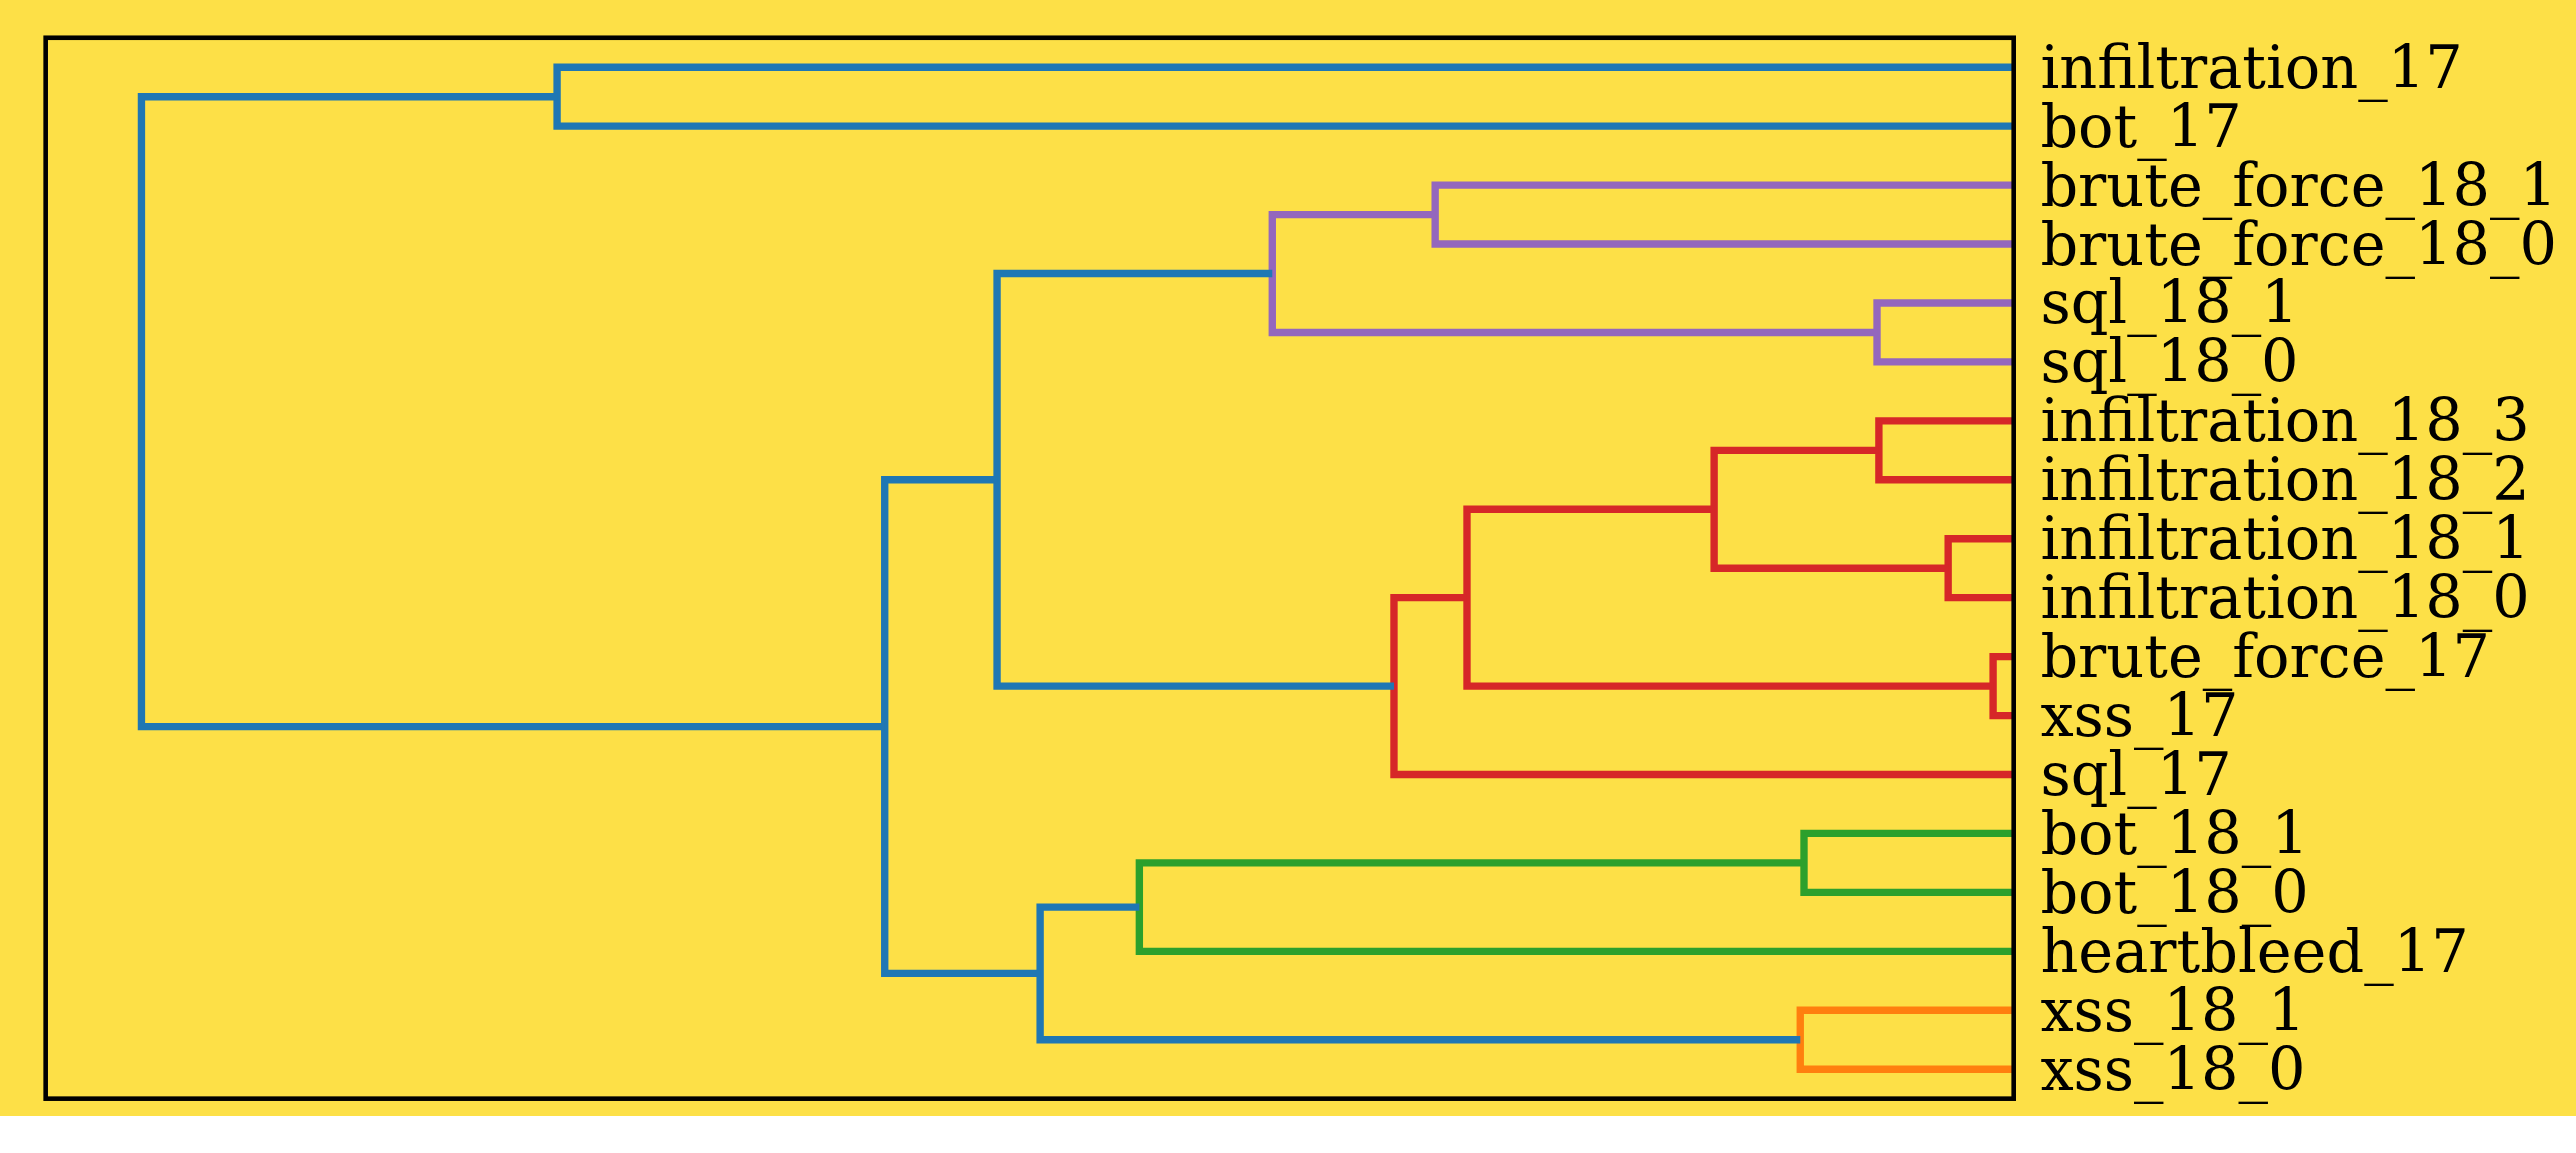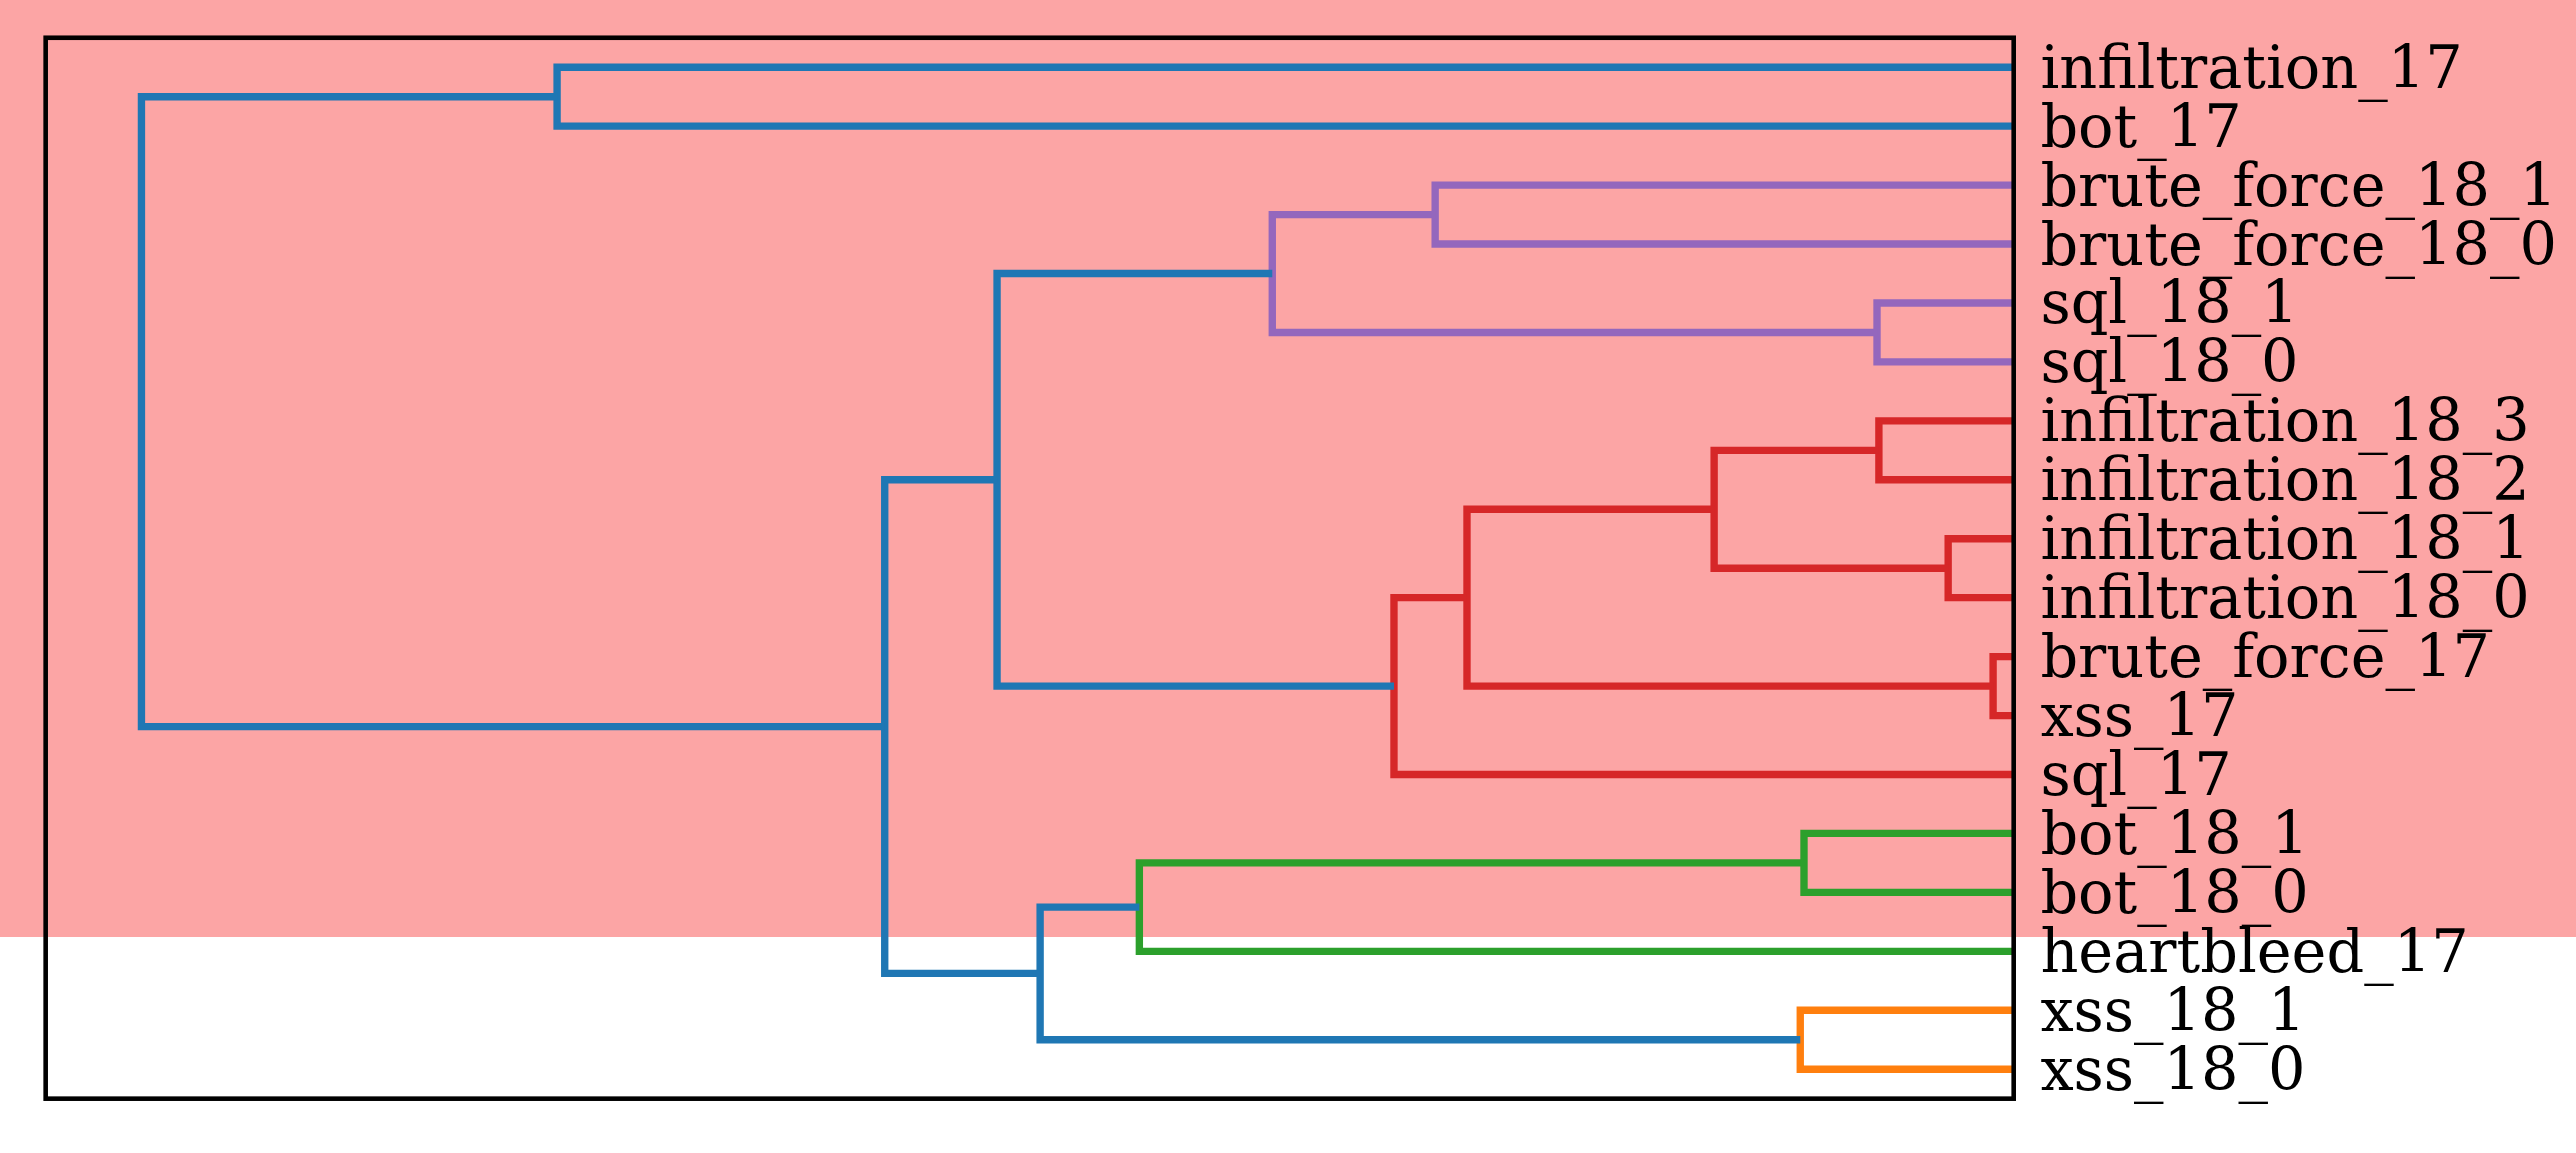--- a/index.html
+++ b/index.html
@@ -7,22 +7,22 @@
     padding: 0;
     background: #ffffff;
     width: 2576px;
     height: 1153px;
     overflow: hidden;
     font-family: "DejaVu Serif", "Liberation Serif", serif;
   }
   .figure {
     position: relative;
     width: 2576px;
-    height: 937px;
-    background: #fca5a5;
+    height: 1116px;
+    background: #fde047;
   }
   svg { display: block; }
   .leaf-label {
     font-family: "DejaVu Serif", "Liberation Serif", serif;
     font-size: 64px;
     fill: #000000;
   }
   .link-path {
     fill: none;
     stroke-width: 8;

